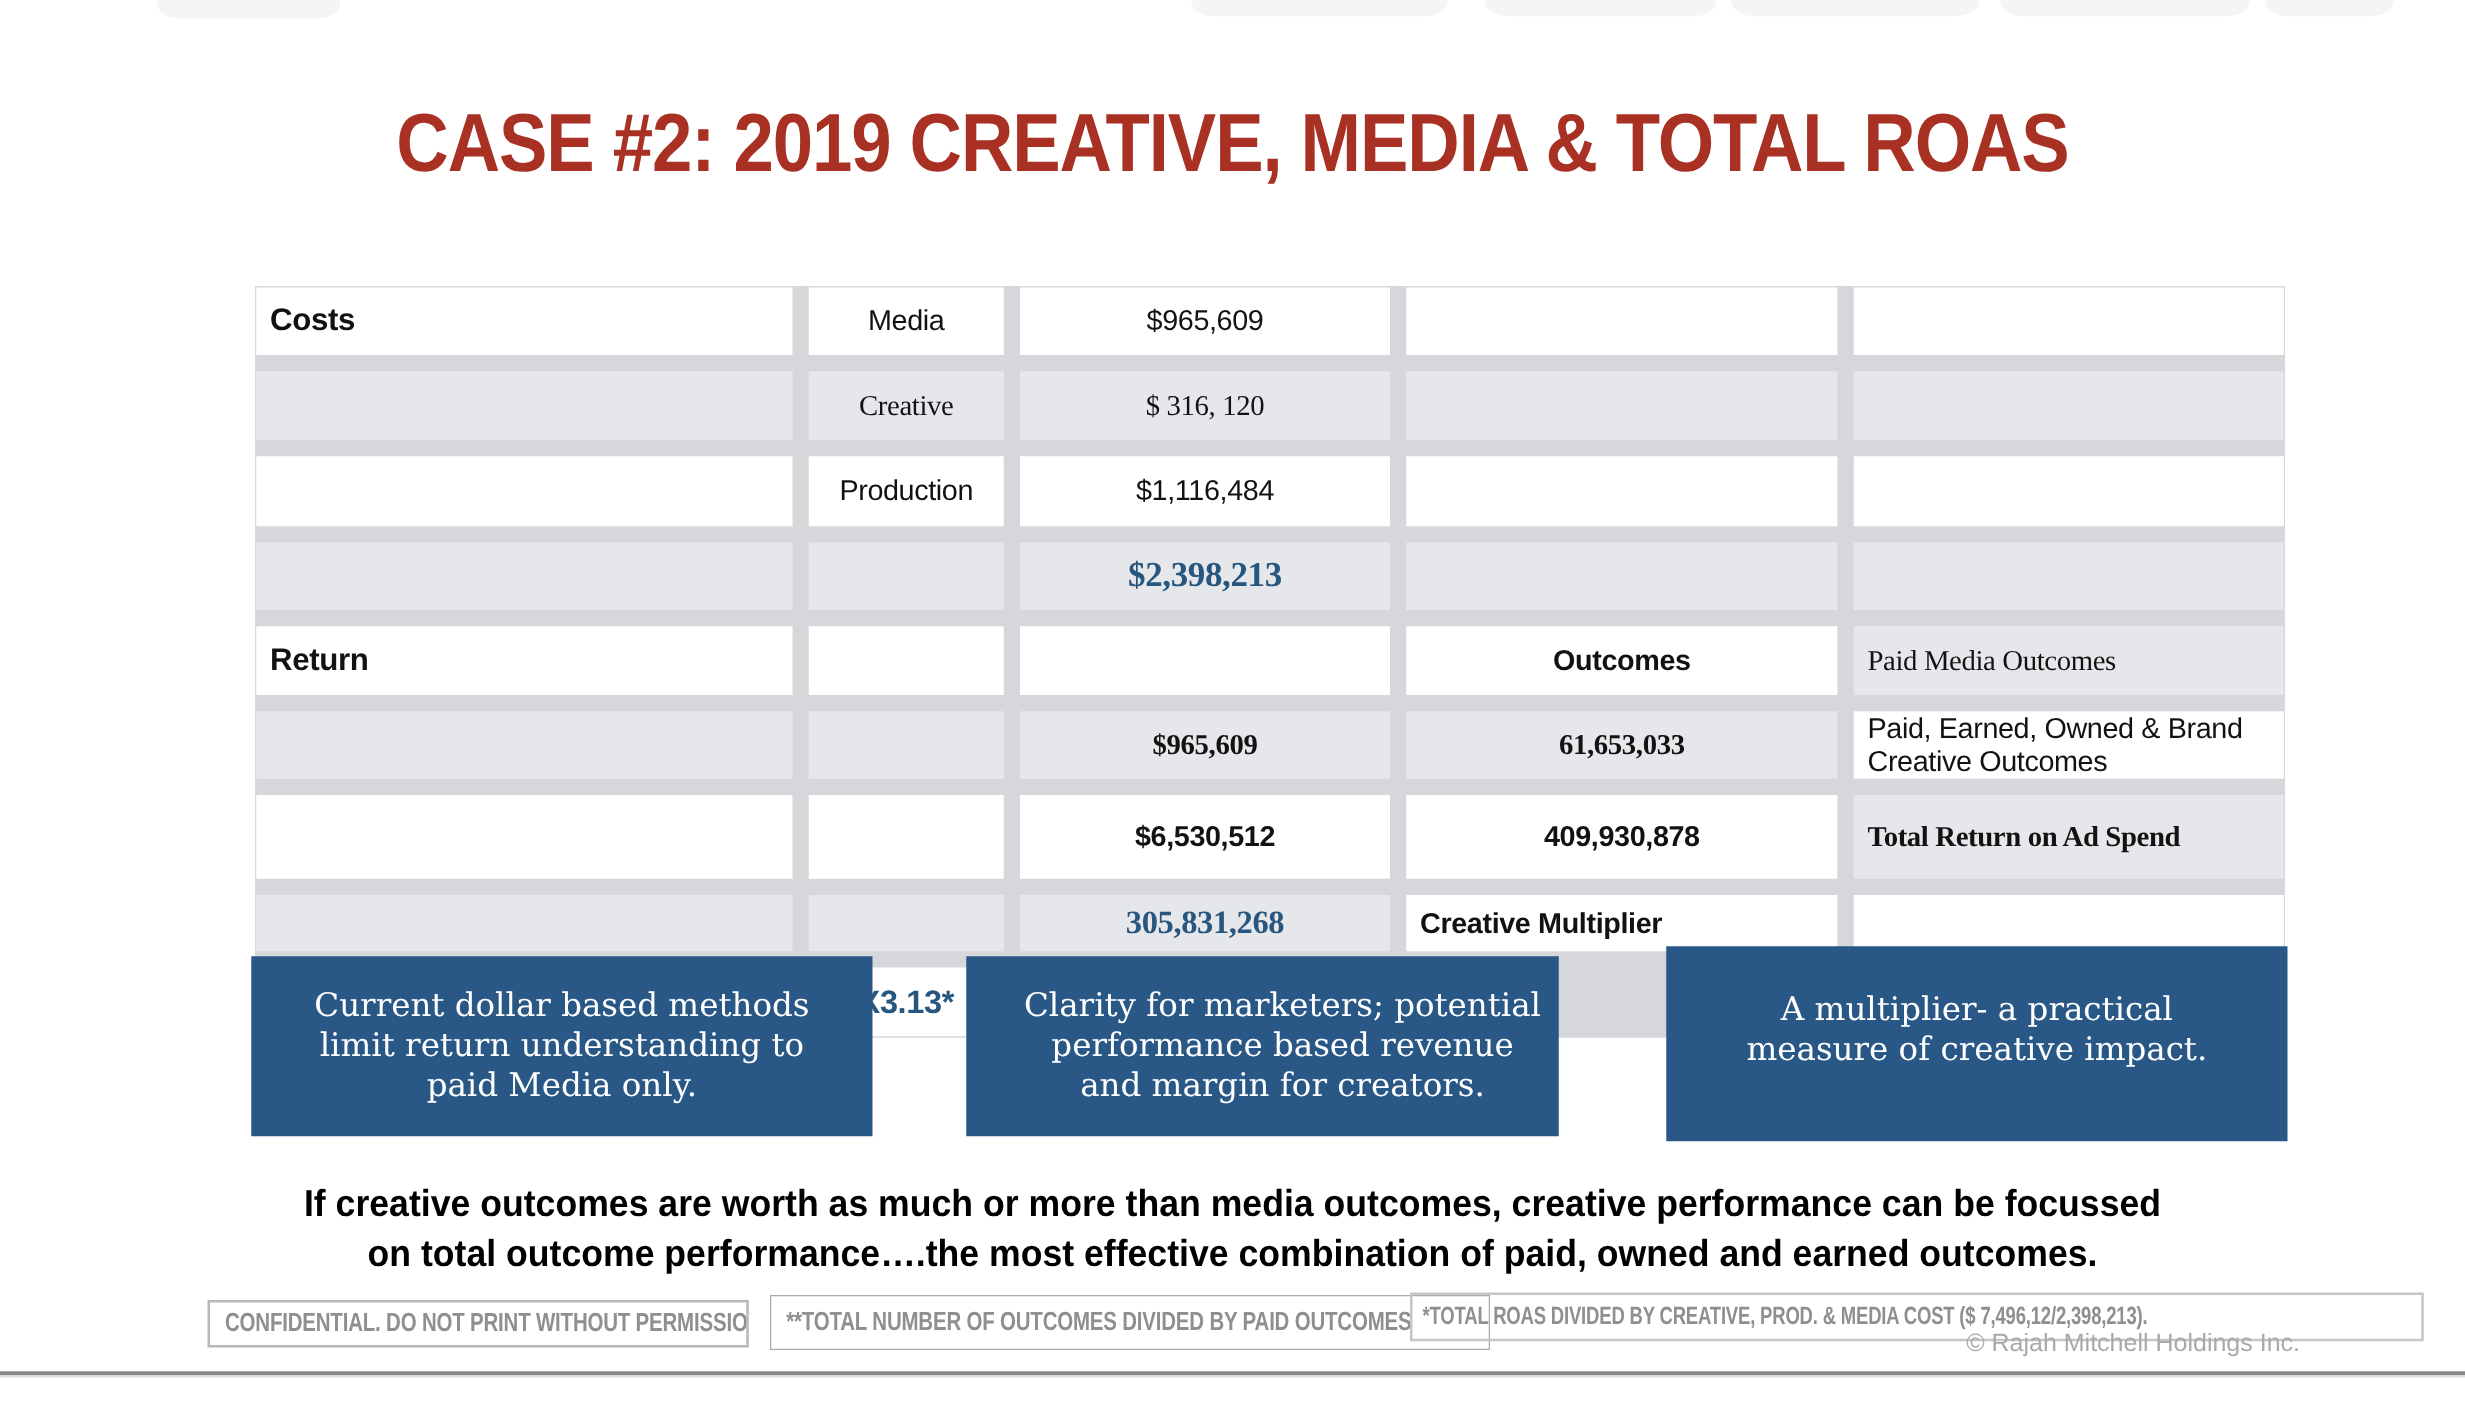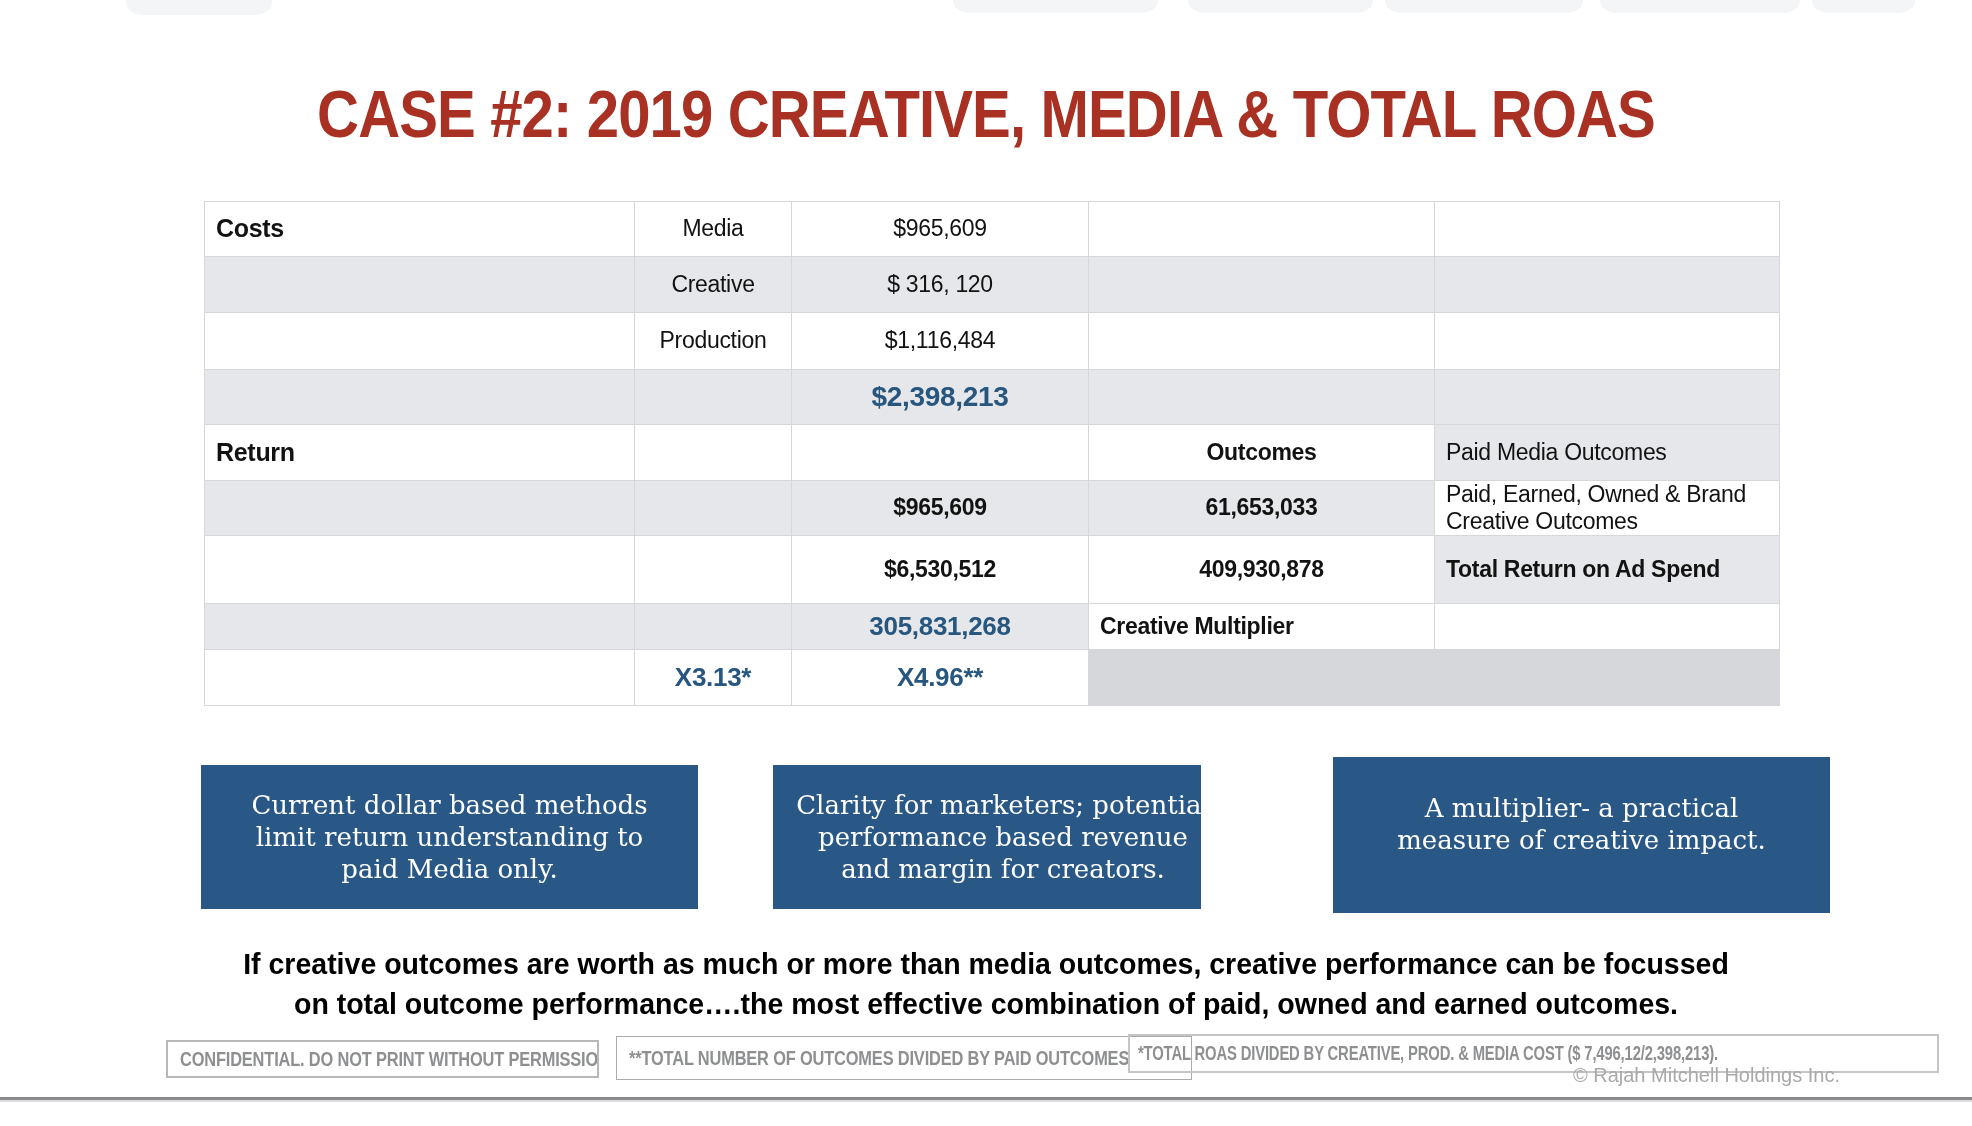--- a/index.html
+++ b/index.html
@@ -19,32 +19,32 @@
   
   .title {
     position:absolute; top:76px; left:0; width:100%;
     text-align:center; font-size:66px; font-weight:700;
     letter-spacing:-1px; color:#A83124; white-space:nowrap;
     transform:scaleX(0.88); transform-origin:50% 50%;
   }
 
   
   .roas-table {
-    position:absolute; left:204px; top:201px;
+    position:absolute; left:204px; top:229px;
     display:grid;
     grid-template-columns:429px 156px 296px 345px 344px;
     grid-template-rows:54px 55px 56px 54px 55px 54px 67px 45px 55px;
-    gap:1px; background:#d5d7da; border:1px solid #d5d7da;
+    gap:13px; background:#d5d7da; border:1px solid #d5d7da;
   }
   .cell {
     background:#ffffff; display:flex; align-items:center; justify-content:center;
     font-size:23px; color:#121212; letter-spacing:-0.3px; text-align:center;
     line-height:1.18; padding:2px 6px;
   }
-  .cell.gray { background:#e6e7ea; }
+  .cell.gray { background:#e6e7ea;font-family:Liberation Serif, serif; }
   .cell.left { justify-content:flex-start; text-align:left; padding-left:11px; padding-right:10px; }
   .cell.b { font-weight:700; }
   .cell.blue { color:#27567E; }
   .cell.big { font-size:28px; }
   .cell.mid { font-size:26px; }
   .cell.lbl { font-size:25px; }
 
   
   .callout {
     position:absolute; background:#2A5886; color:#ffffff;
@@ -156,21 +156,21 @@
     <div class="cell"></div>
     <div class="cell b blue mid">X3.13*</div>
     <div class="cell b blue mid">X4.96**</div>
   </div>
 
   <div class="callout" style="left:165px; top:765px; width:497px; height:144px;">
     <div class="cline">Current dollar based methods</div>
     <div class="cline">limit return understanding to</div>
     <div class="cline">paid Media only.</div>
   </div>
-  <div class="callout" style="left:737px; top:765px; width:428px; height:144px;padding-left:32px;">
+  <div class="callout" style="left:737px; top:765px; width:474px; height:144px;padding-left:32px;">
     <div class="cline">Clarity for marketers; potential</div>
     <div class="cline">performance based revenue</div>
     <div class="cline">and margin for creators.</div>
   </div>
   <div class="callout" style="left:1297px; top:757px; width:497px; height:156px; padding-bottom:22px;">
     <div class="cline">A multiplier- a practical</div>
     <div class="cline">measure of creative impact.</div>
   </div>
 
   <div class="statement">

